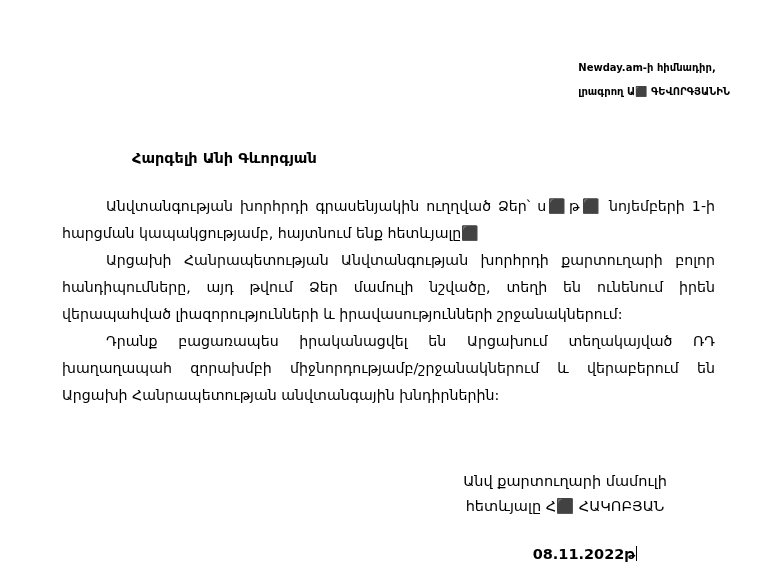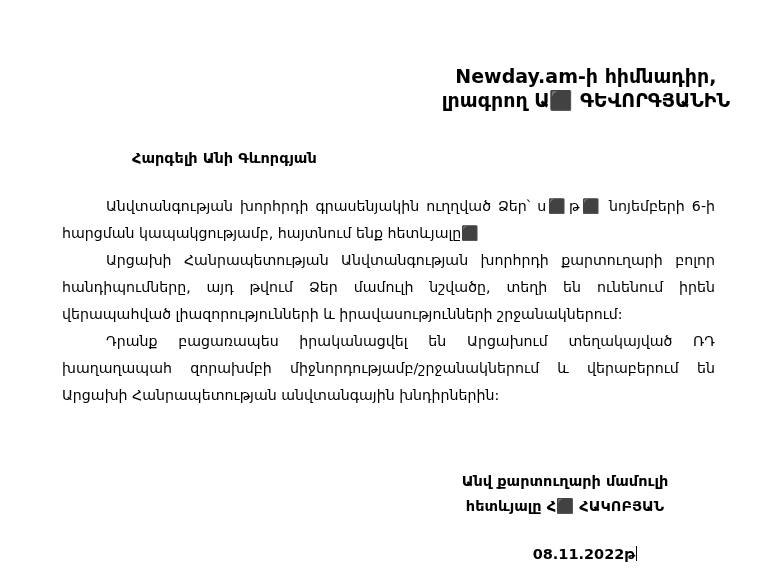--- a/index.html
+++ b/index.html
@@ -16,24 +16,24 @@
     overflow: hidden;
   }
   .page {
     position: relative;
     width: 777px;
     height: 585px;
     box-sizing: border-box;
   }
   .addressee {
     position: absolute;
-    top: 64px;
+    top: 56px;
     right: 47px;
-    text-align: center;
-    font-size: 19px;
+    text-align: left;
+    font-size: 10px;
     line-height: 24px;
     font-weight: bold;
     white-space: nowrap;
   }
   .addressee div {
     display: block;
   }
   .salutation {
     position: absolute;
     top: 147px;
@@ -65,21 +65,21 @@
     font-weight: bold;
     line-height: 22px;
   }
   .signature {
     position: absolute;
     top: 469px;
     left: 440px;
     width: 250px;
     text-align: center;
     font-size: 14.5px;
-    font-weight: bold;
+    font-weight: normal;
     line-height: 25px;
   }
   .signature div {
     display: block;
   }
   .date {
     position: absolute;
     top: 543px;
     left: 460px;
     width: 250px;
@@ -103,21 +103,21 @@
 <div class="page">
 
   <div class="addressee">
     <div>Newday.am-ի հիմնադիր,</div>
     <div>լրագրող Ա⬛ ԳԵՎՈՐԳՅԱՆԻՆ</div>
   </div>
 
   <div class="salutation">Հարգելի Անի Գևորգյան</div>
 
   <div class="body-text">
-    <p>Անվտանգության խորհրդի գրասենյակին ուղղված Ձեր՝ ս⬛թ⬛ նոյեմբերի 6-ի հարցման կապակցությամբ, հայտնում ենք հետևյալը⬛</p>
+    <p>Անվտանգության խորհրդի գրասենյակին ուղղված Ձեր՝ ս⬛թ⬛ նոյեմբերի 1-ի հարցման կապակցությամբ, հայտնում ենք հետևյալը⬛</p>
     <p>Արցախի Հանրապետության Անվտանգության խորհրդի քարտուղարի բոլոր հանդիպումները, այդ թվում Ձեր մամուլի նշվածը, տեղի են ունենում իրեն վերապահված լիազորությունների և իրավասությունների շրջանակներում:</p>
     <p>Դրանք բացառապես իրականացվել են Արցախում տեղակայված ՌԴ խաղաղապահ զորախմբի միջնորդությամբ/շրջանակներում և վերաբերում են Արցախի Հանրապետության անվտանգային խնդիրներին:</p>
   </div>
 
 
   <div class="signature">
     <div>Անվ քարտուղարի մամուլի</div>
     <div>հետևյալը Հ⬛ ՀԱԿՈԲՅԱՆ</div>
   </div>
 

